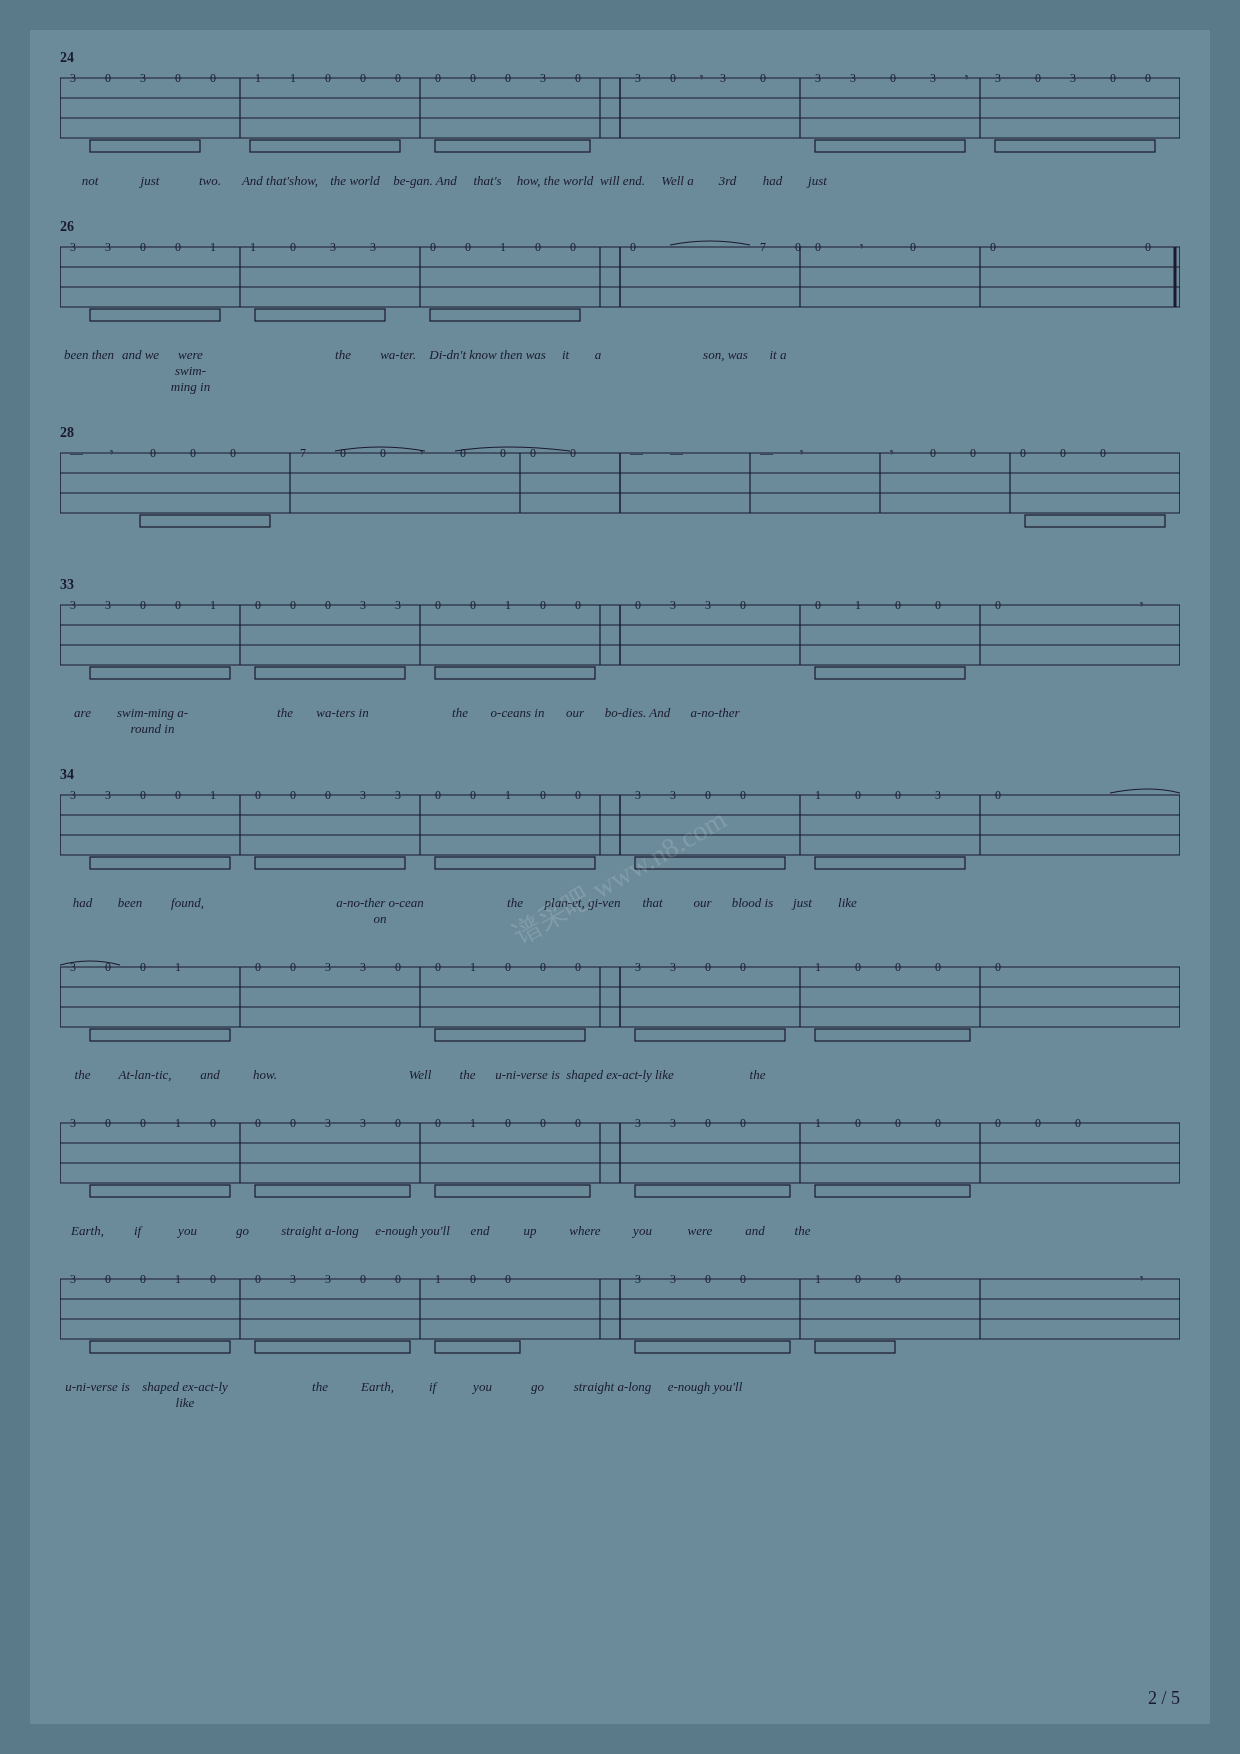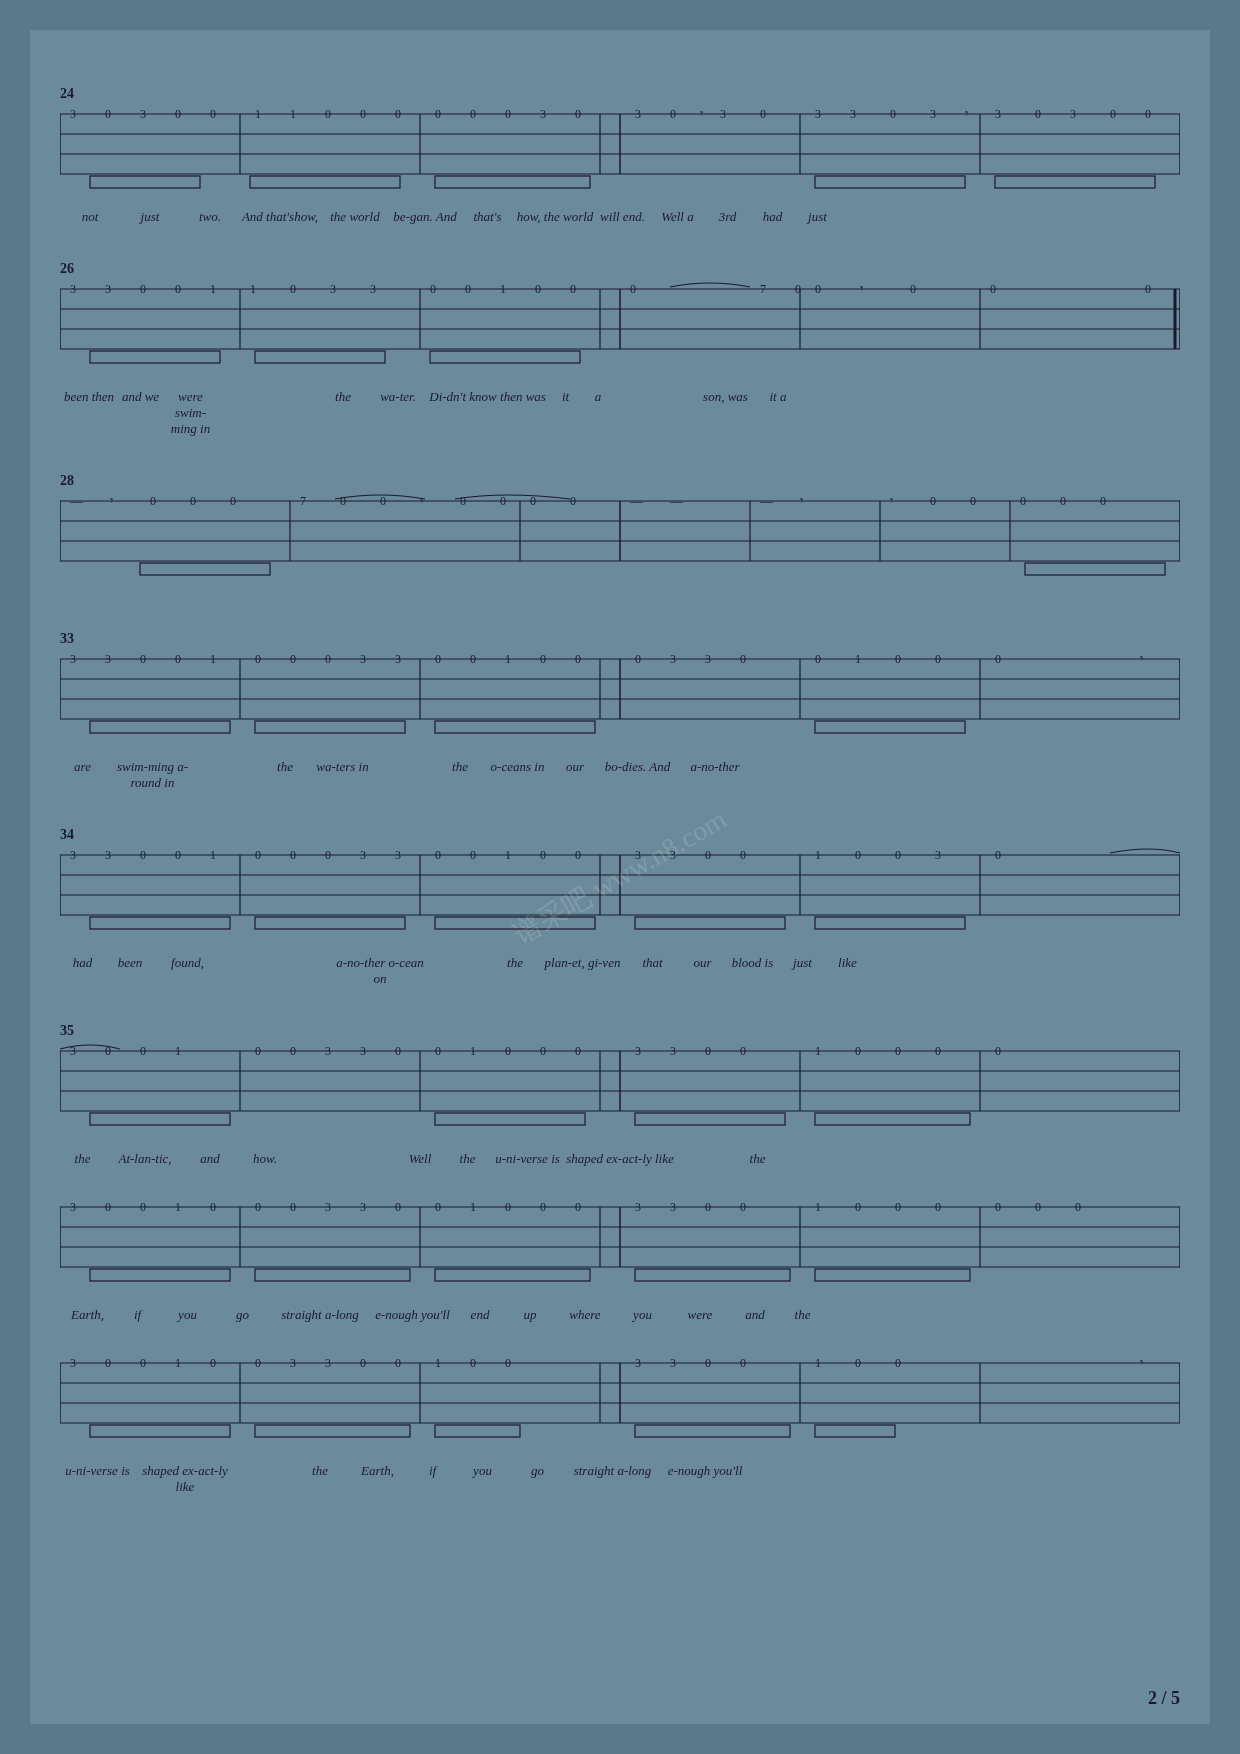--- a/index.html
+++ b/index.html
@@ -29,33 +29,32 @@
       white-space: nowrap;
       pointer-events: none;
       z-index: 100;
     }
     .page-number {
       position: absolute;
       bottom: 15px;
       right: 30px;
       font-size: 18px;
       color: #1a1a2e;
-      font-weight: bold;
+      font-weight: normal;
     }
     .staff-system {
       margin-bottom: 30px;
       position: relative;
     }
     .measure-number {
       font-size: 14px;
       color: #1a1a2e;
       font-weight: bold;
       margin-bottom: 2px;
       display: block;
-      margin-top: 36px;
     }
     
     .system {
       width: 100%;
       margin-bottom: 5px;
     }
     .lyrics-line {
       display: flex;
       flex-direction: row;
       justify-content: flex-start;
@@ -394,21 +393,20 @@
       <span class="lyric-word" style="width:85px">plan-et, gi-ven</span>
       <span class="lyric-word" style="width:55px">that</span>
       <span class="lyric-word" style="width:45px">our</span>
       <span class="lyric-word" style="width:55px">blood is</span>
       <span class="lyric-word" style="width:45px">just</span>
       <span class="lyric-word" style="width:45px">like</span>
     </div>
   </div>
 
   <div class="staff-system">
-    <span class="measure-number">35</span>
     <svg class="system" width="1120" height="95" viewBox="0 0 1120 95">
 
       <path d="M 0 8 Q 30 0 60 8" stroke="#1a1a2e" stroke-width="1.2" fill="none"></path>
       <line x1="0" y1="10" x2="1120" y2="10" stroke="#1a1a2e" stroke-width="1.2"></line>
       <line x1="0" y1="30" x2="1120" y2="30" stroke="#1a1a2e" stroke-width="1.2"></line>
       <line x1="0" y1="50" x2="1120" y2="50" stroke="#1a1a2e" stroke-width="1.2"></line>
       <line x1="0" y1="70" x2="1120" y2="70" stroke="#1a1a2e" stroke-width="1.2"></line>
       <line x1="0" y1="10" x2="0" y2="70" stroke="#1a1a2e" stroke-width="1.5"></line>
       <line x1="180" y1="10" x2="180" y2="70" stroke="#1a1a2e" stroke-width="1.2"></line>
       <line x1="360" y1="10" x2="360" y2="70" stroke="#1a1a2e" stroke-width="1.2"></line>

